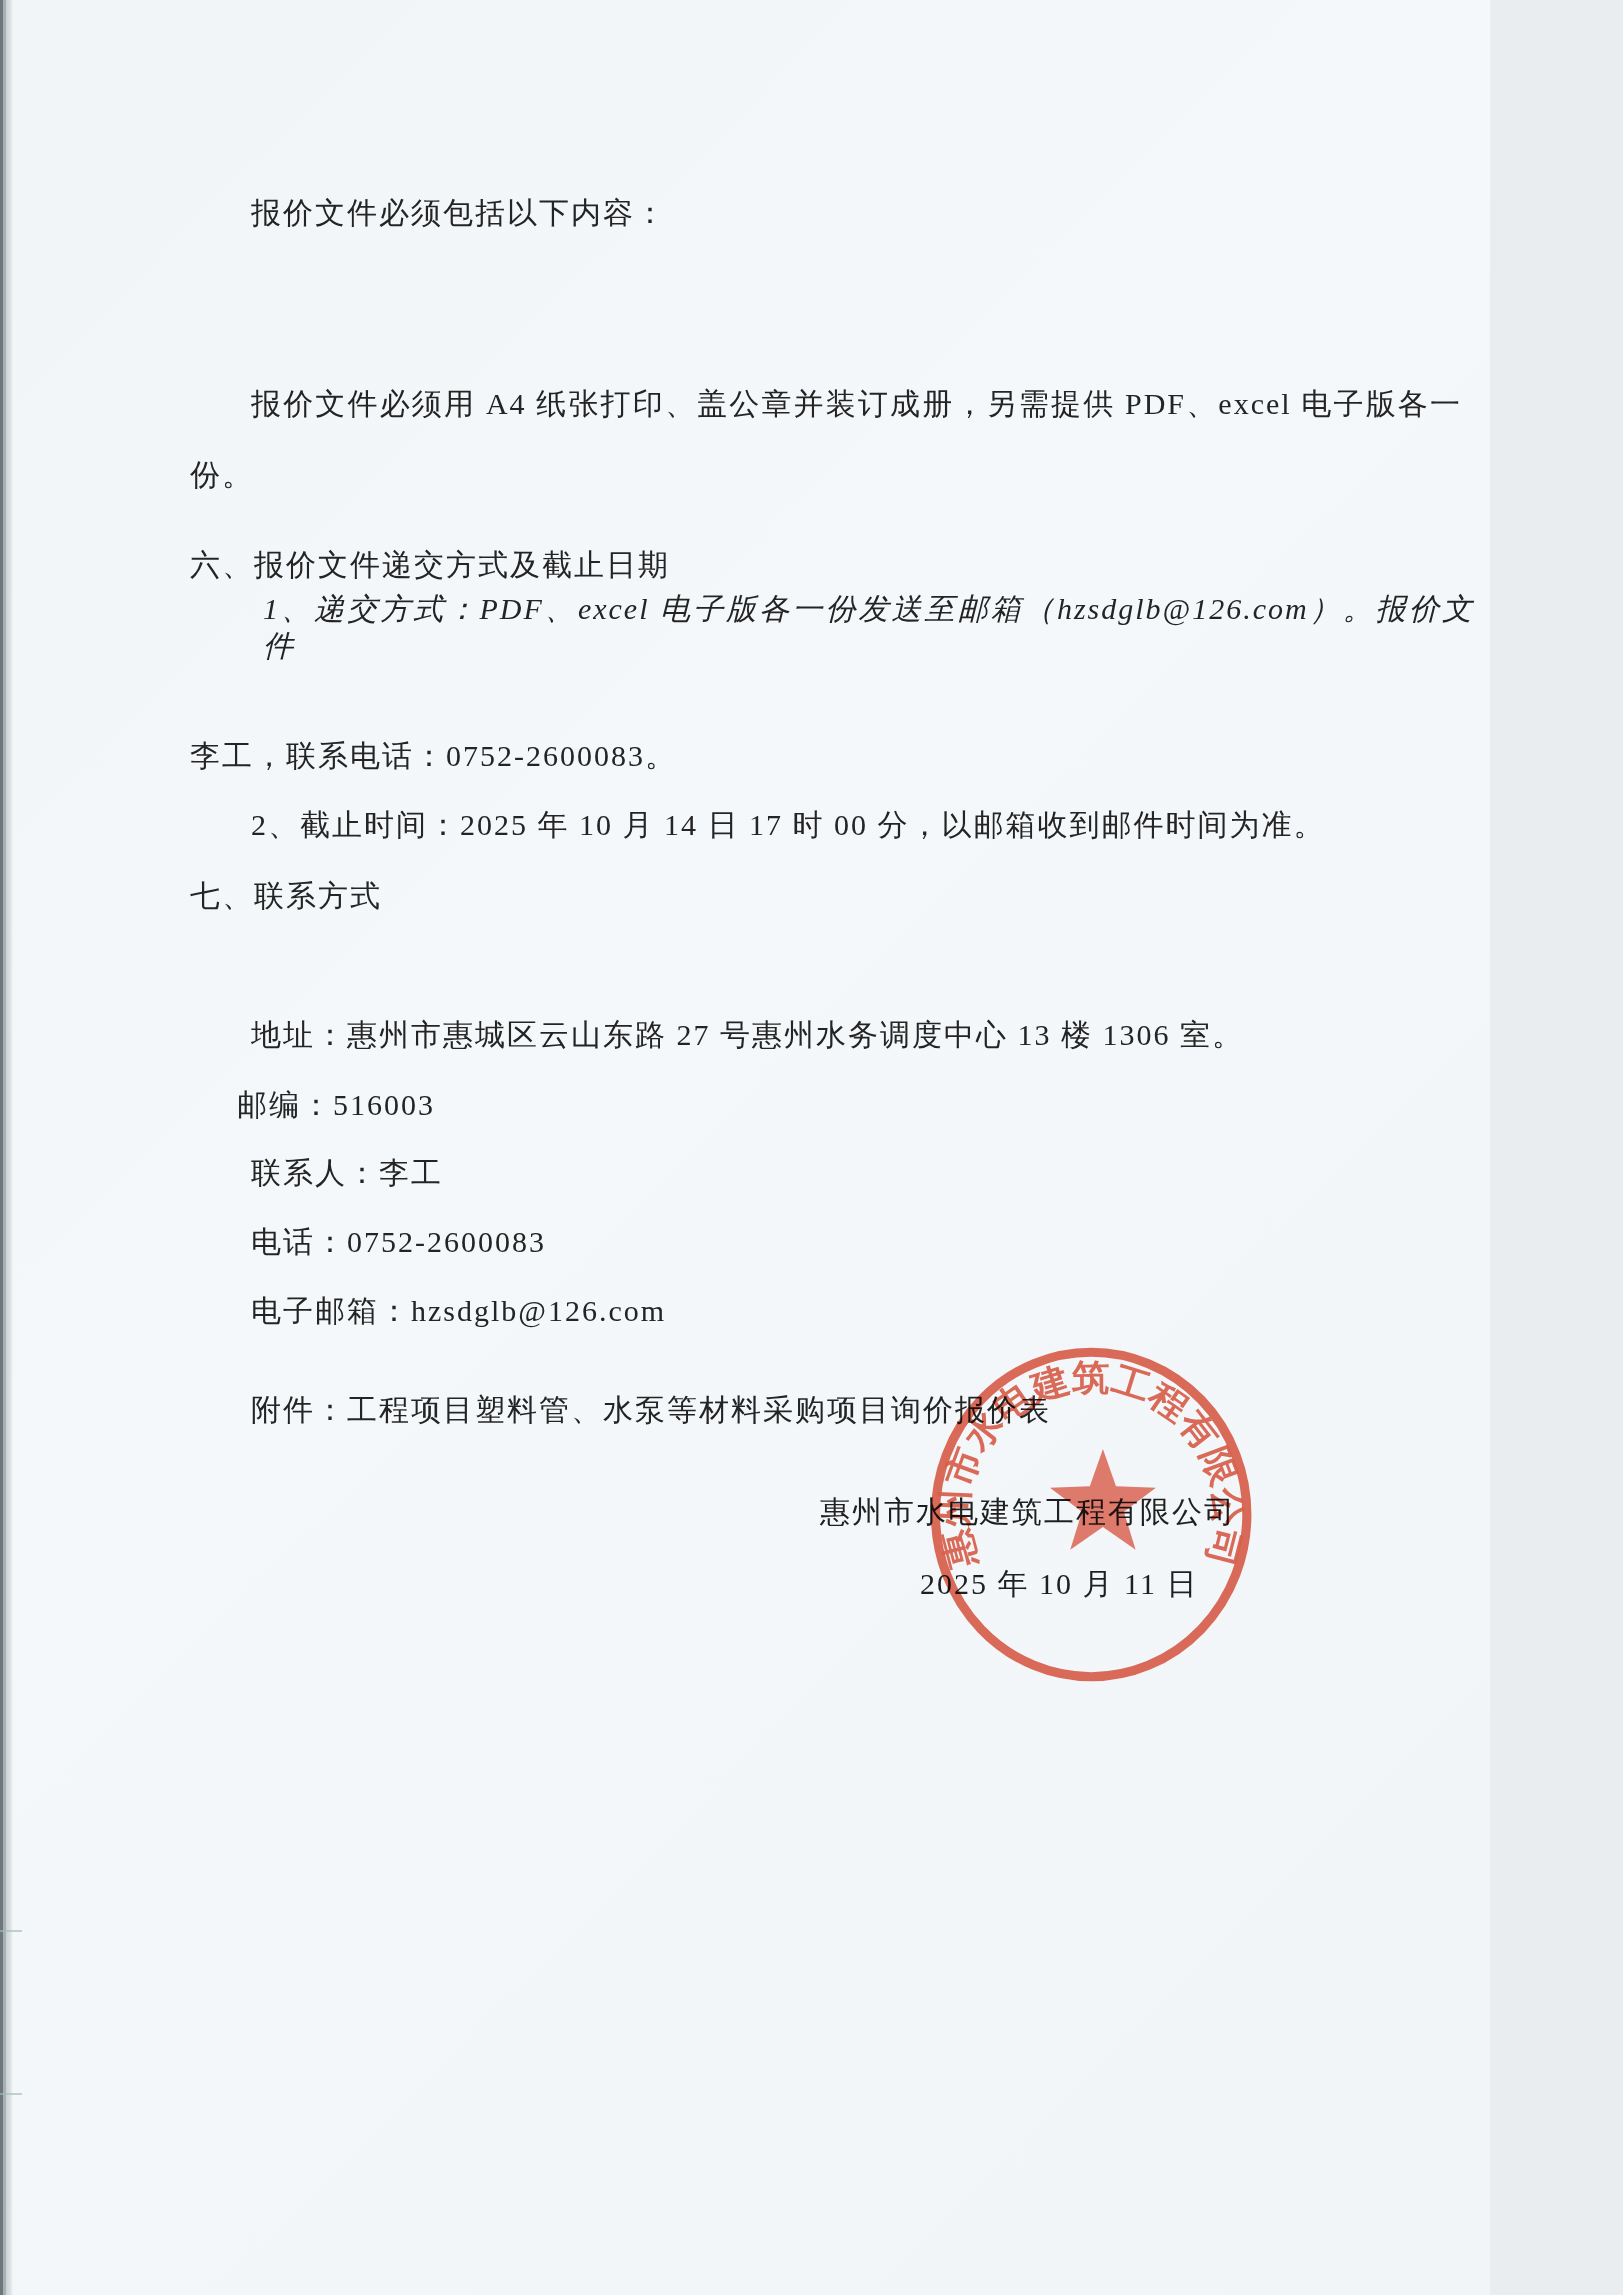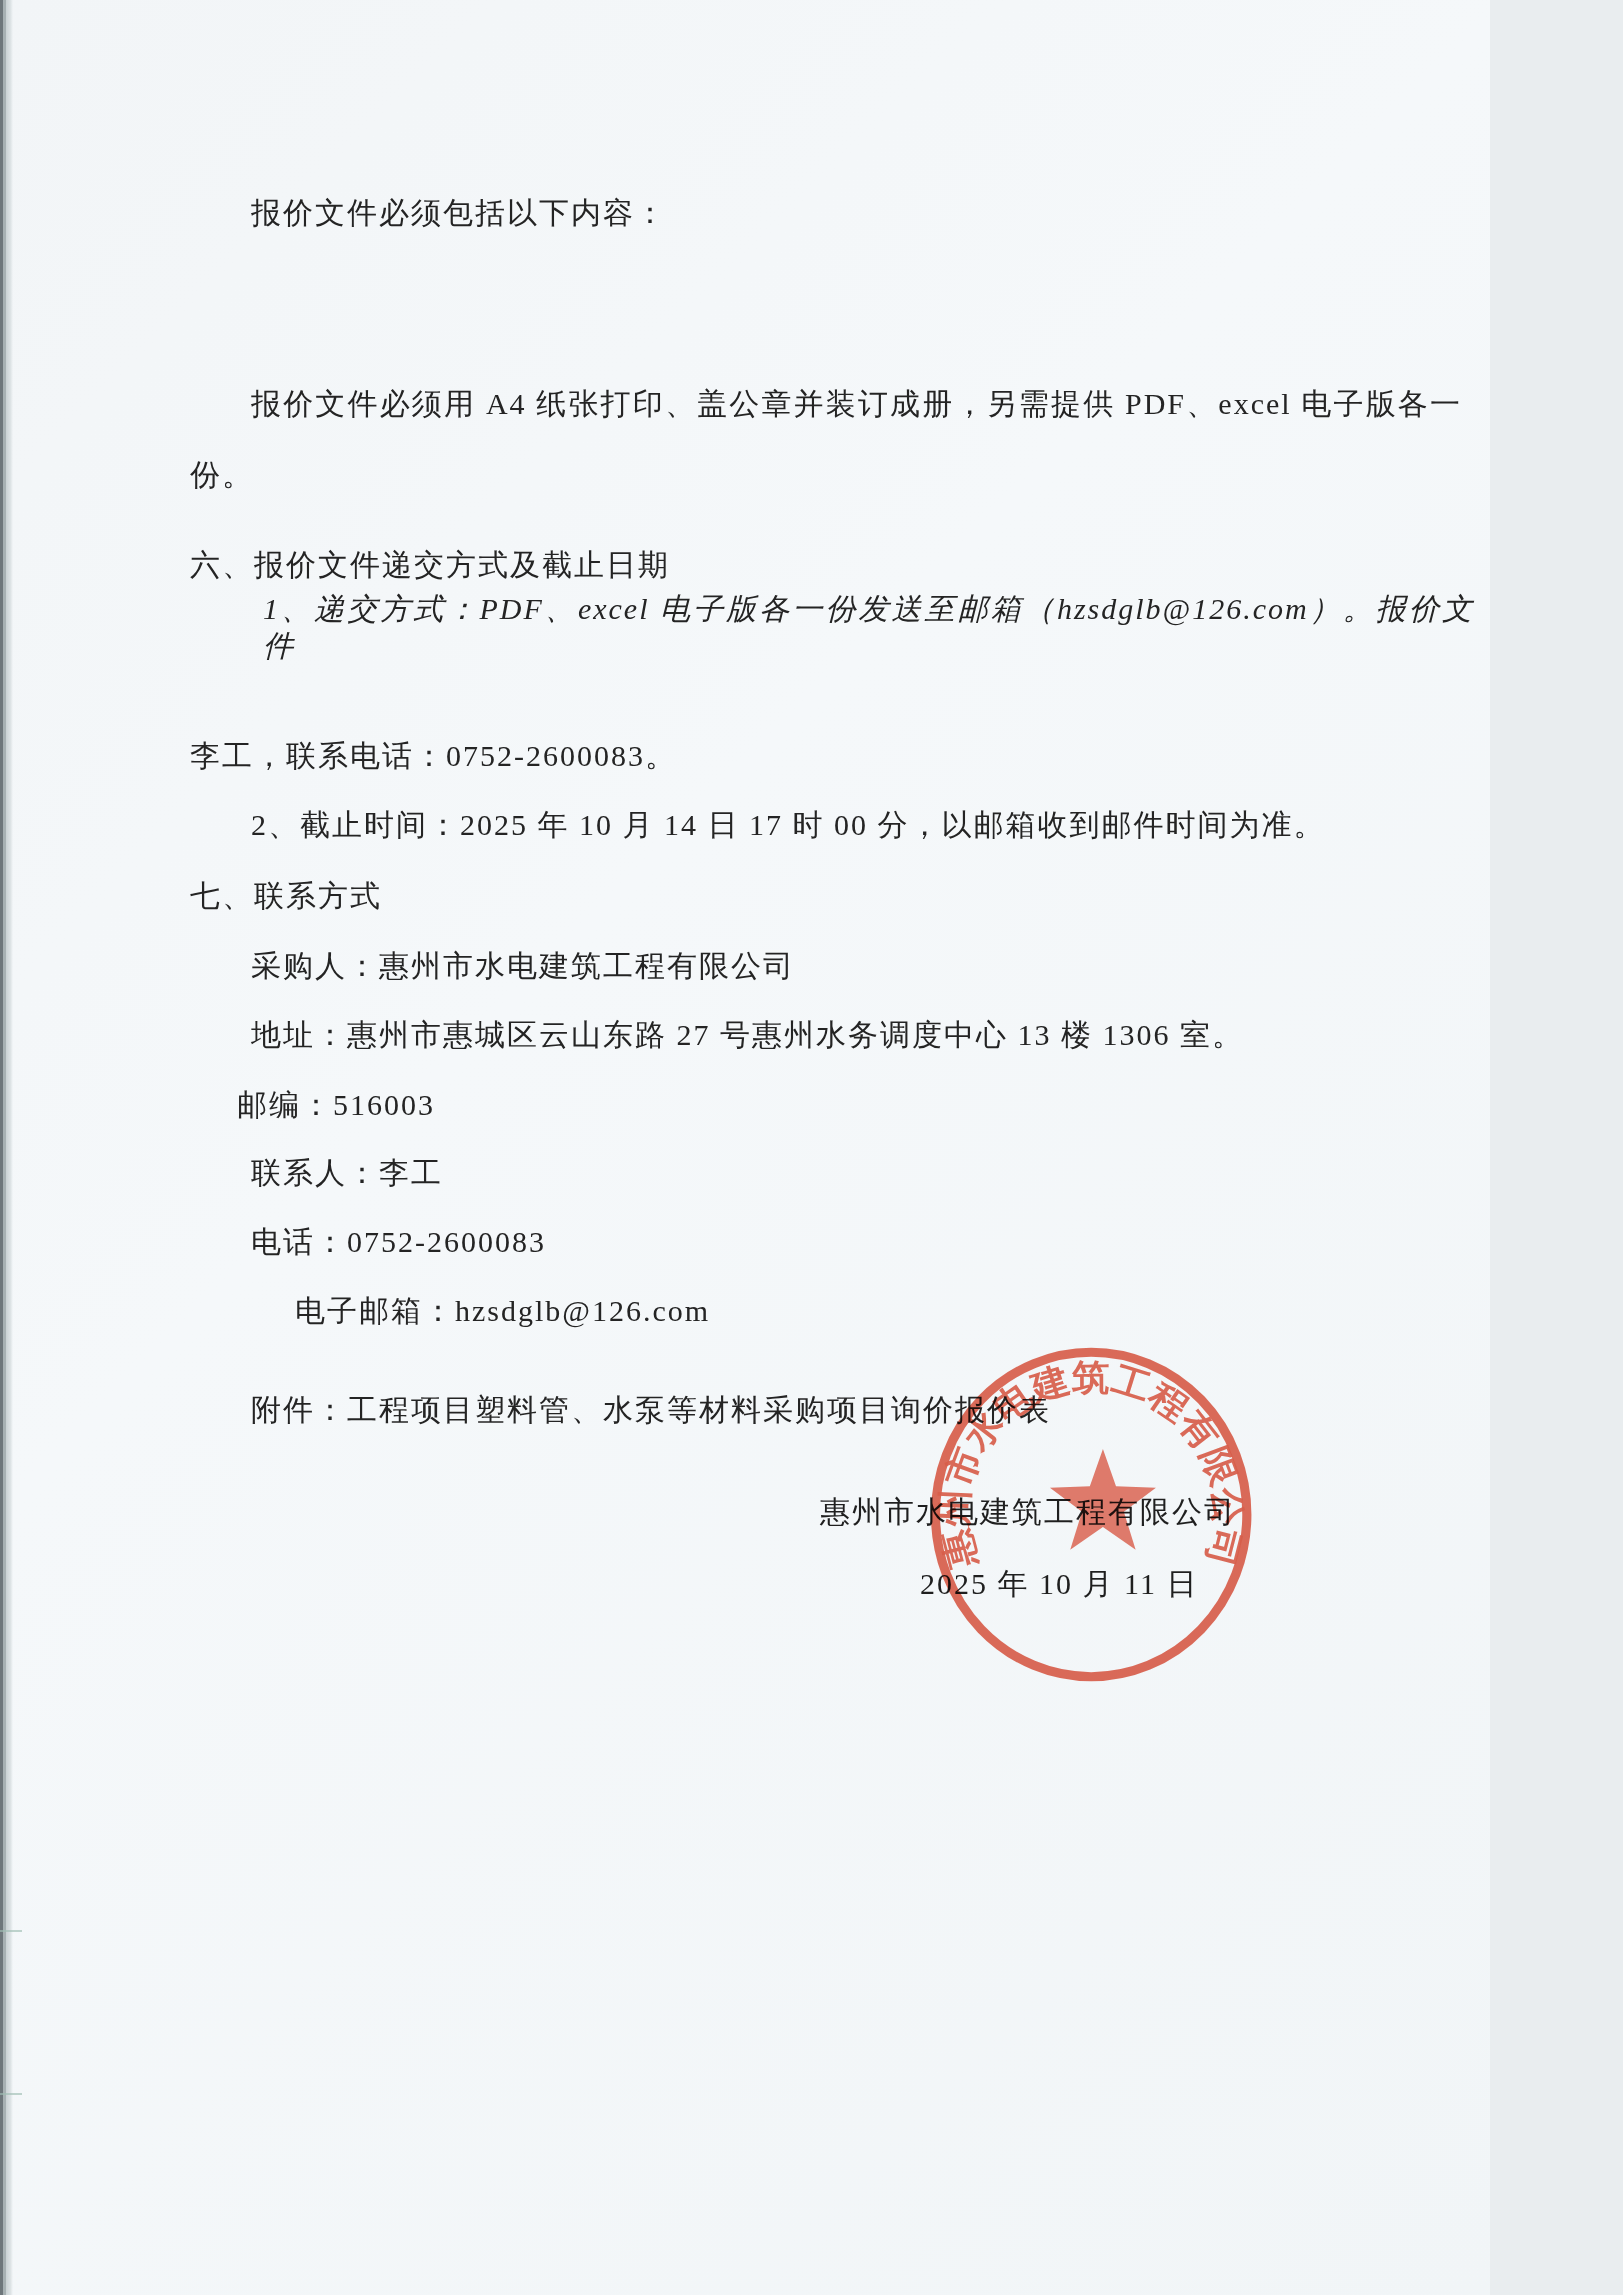--- a/index.html
+++ b/index.html
@@ -34,26 +34,25 @@
   <div class="scan-line" style="left:0;top:2093px;width:22px;"></div>
 
   <div class="ln" style="top:194px;left:251px;">报价文件必须包括以下内容：</div>
   <div class="ln just" style="top:385px;left:251px;width:1211px;">报价文件必须用 A4 纸张打印、盖公章并装订成册，另需提供 PDF、excel 电子版各一</div>
   <div class="ln" style="top:456px;left:190px;">份。</div>
   <div class="ln" style="top:530px;left:190px;margin-top:16px;">六、报价文件递交方式及截止日期</div>
   <div class="ln just" style="top:590px;left:263px;width:1211px;font-style:italic;">1、递交方式：PDF、excel 电子版各一份发送至邮箱（hzsdglb@126.com）。报价文件</div>
   <div class="ln" style="top:737px;left:190px;">李工，联系电话：0752-2600083。</div>
   <div class="ln" style="top:806px;left:251px;">2、截止时间：2025 年 10 月 14 日 17 时 00 分，以邮箱收到邮件时间为准。</div>
   <div class="ln" style="top:877px;left:190px;">七、联系方式</div>
-  <div class="ln" style="top:947px;left:251px;">采购人：惠州市水电建筑工程有限公司</div>
   <div class="ln" style="top:1016px;left:251px;">地址：惠州市惠城区云山东路 27 号惠州水务调度中心 13 楼 1306 室。</div>
   <div class="ln" style="top:1086px;left:237px;">邮编：516003</div>
   <div class="ln" style="top:1154px;left:251px;">联系人：李工</div>
   <div class="ln" style="top:1223px;left:251px;">电话：0752-2600083</div>
-  <div class="ln" style="top:1292px;left:251px;margin-left:44px;">电子邮箱：hzsdglb@126.com</div>
+  <div class="ln" style="top:1292px;left:251px;">电子邮箱：hzsdglb@126.com</div>
   <div class="ln" style="top:1391px;left:251px;">附件：工程项目塑料管、水泵等材料采购项目询价报价表</div>
 
   <div class="sig" style="top:1493px;left:820px;">惠州市水电建筑工程有限公司</div>
   <div class="sig" style="top:1565px;left:920px;">2025 年 10 月 11 日</div>
 
   <svg class="stamp-svg" width="1623" height="2295" viewBox="0 0 2481 3508" xmlns="http://www.w3.org/2000/svg">
     <g opacity="0.9">
       <ellipse cx="1668" cy="2315" rx="238" ry="248" fill="none" stroke="#e0503a" stroke-width="14" stroke-opacity="0.92"></ellipse>
       <polygon points="1686,2215 1706,2272 1767,2274 1718,2311 1736,2369 1686,2334 1636,2369 1654,2311 1605,2274 1666,2272" fill="#e0503a" fill-opacity="0.82"></polygon>
       <defs>

